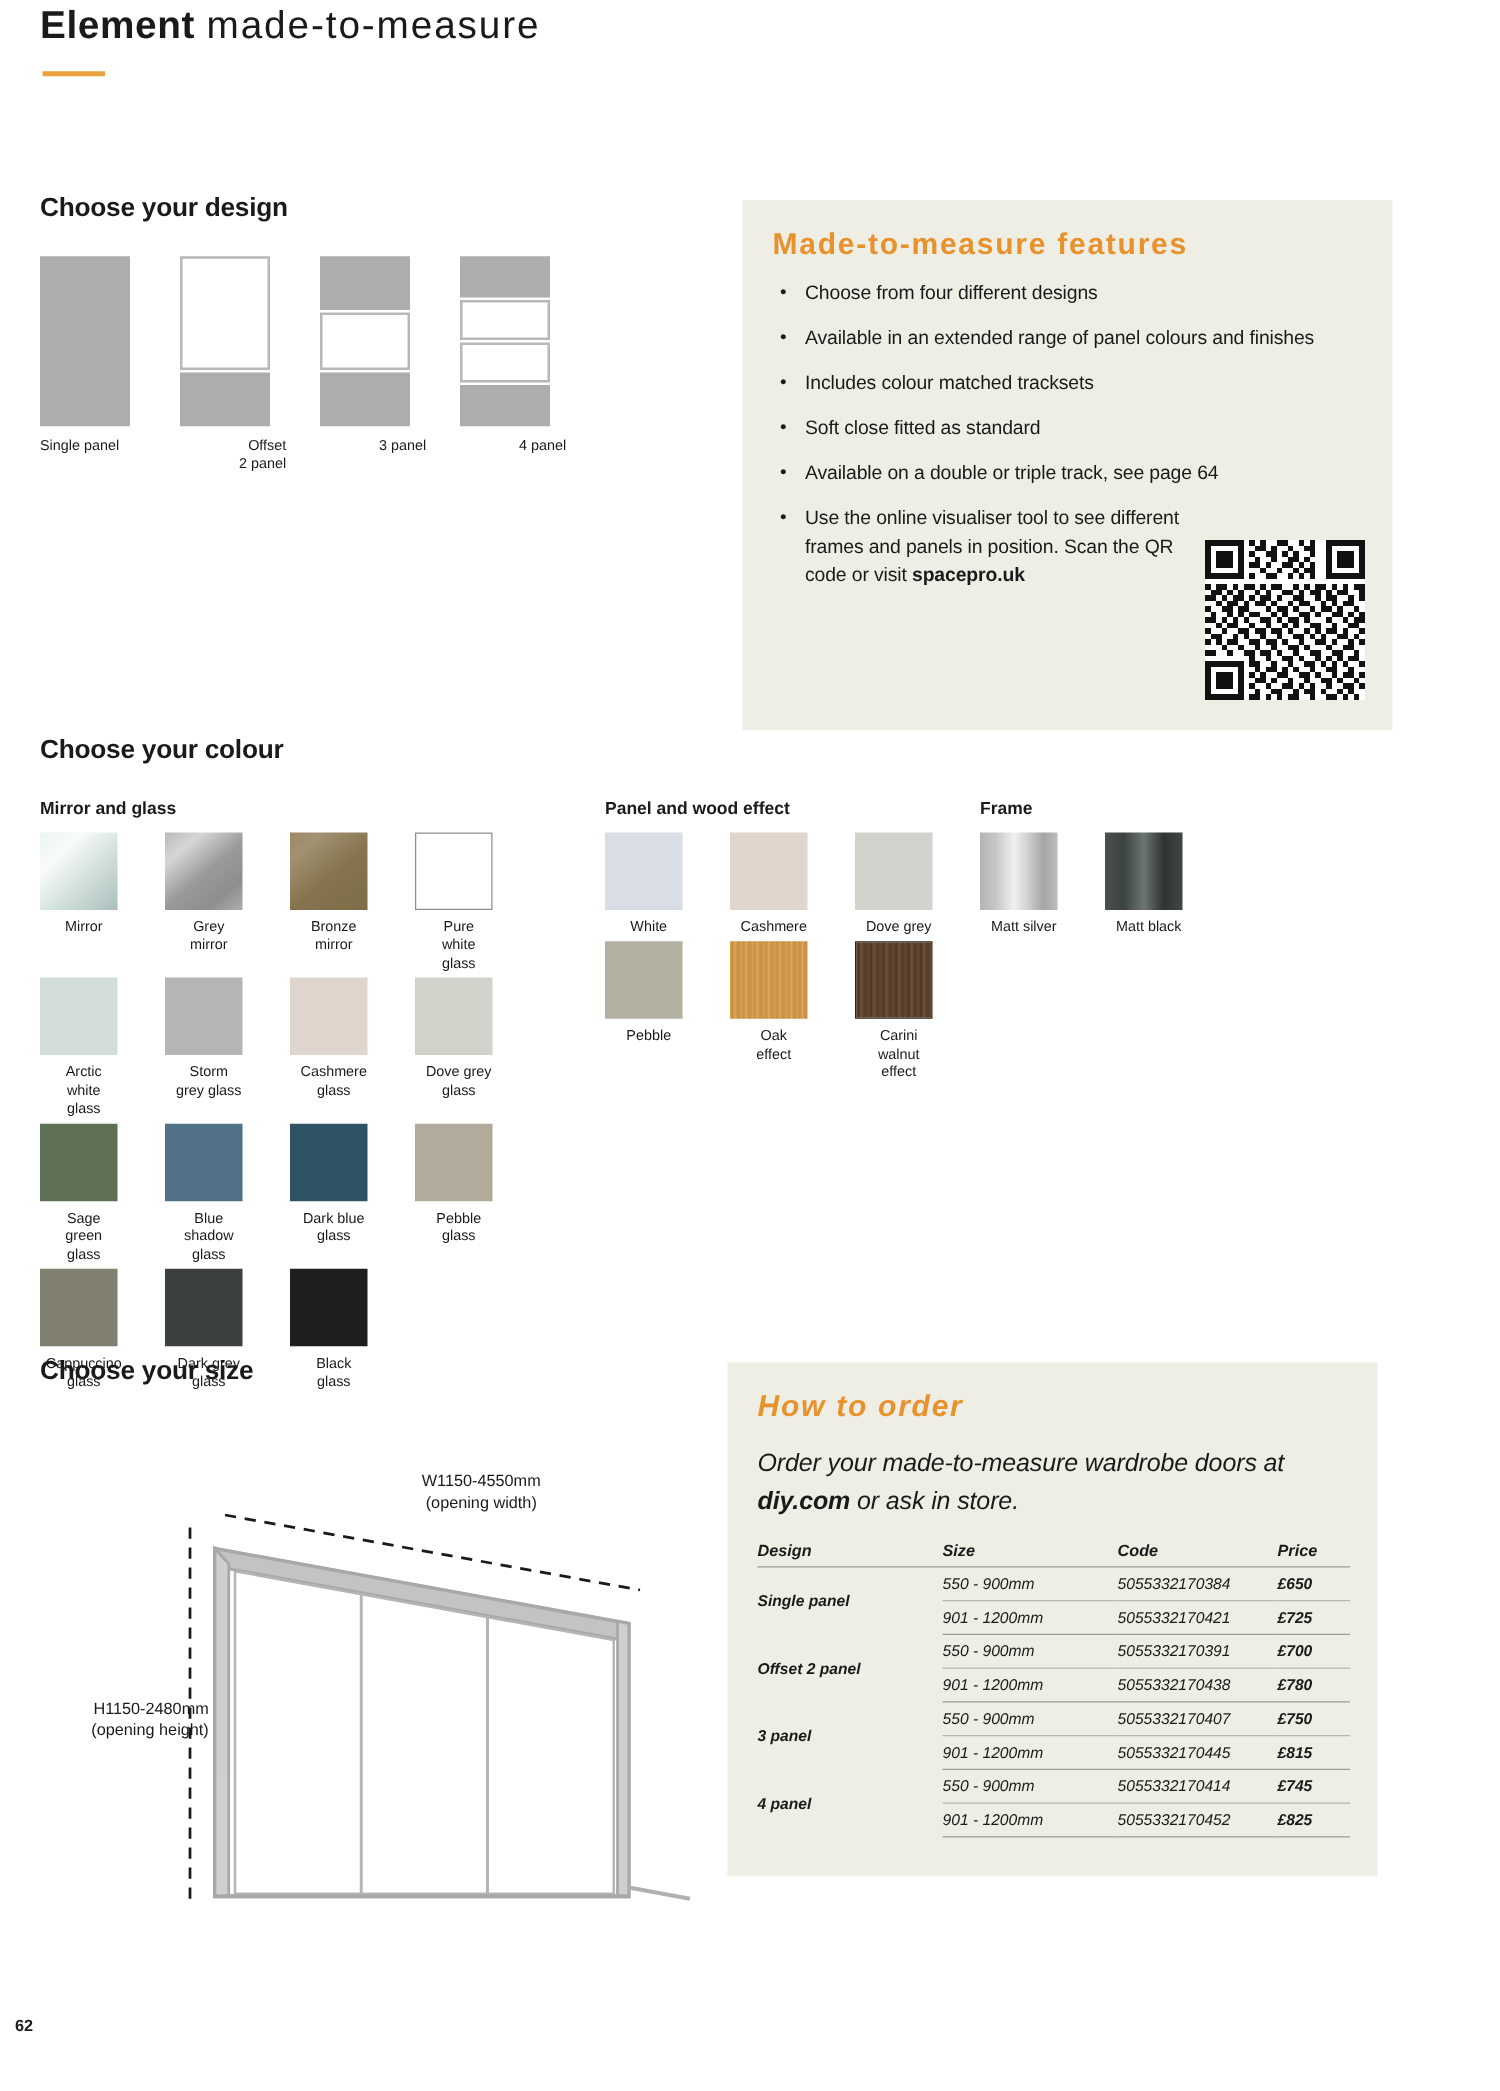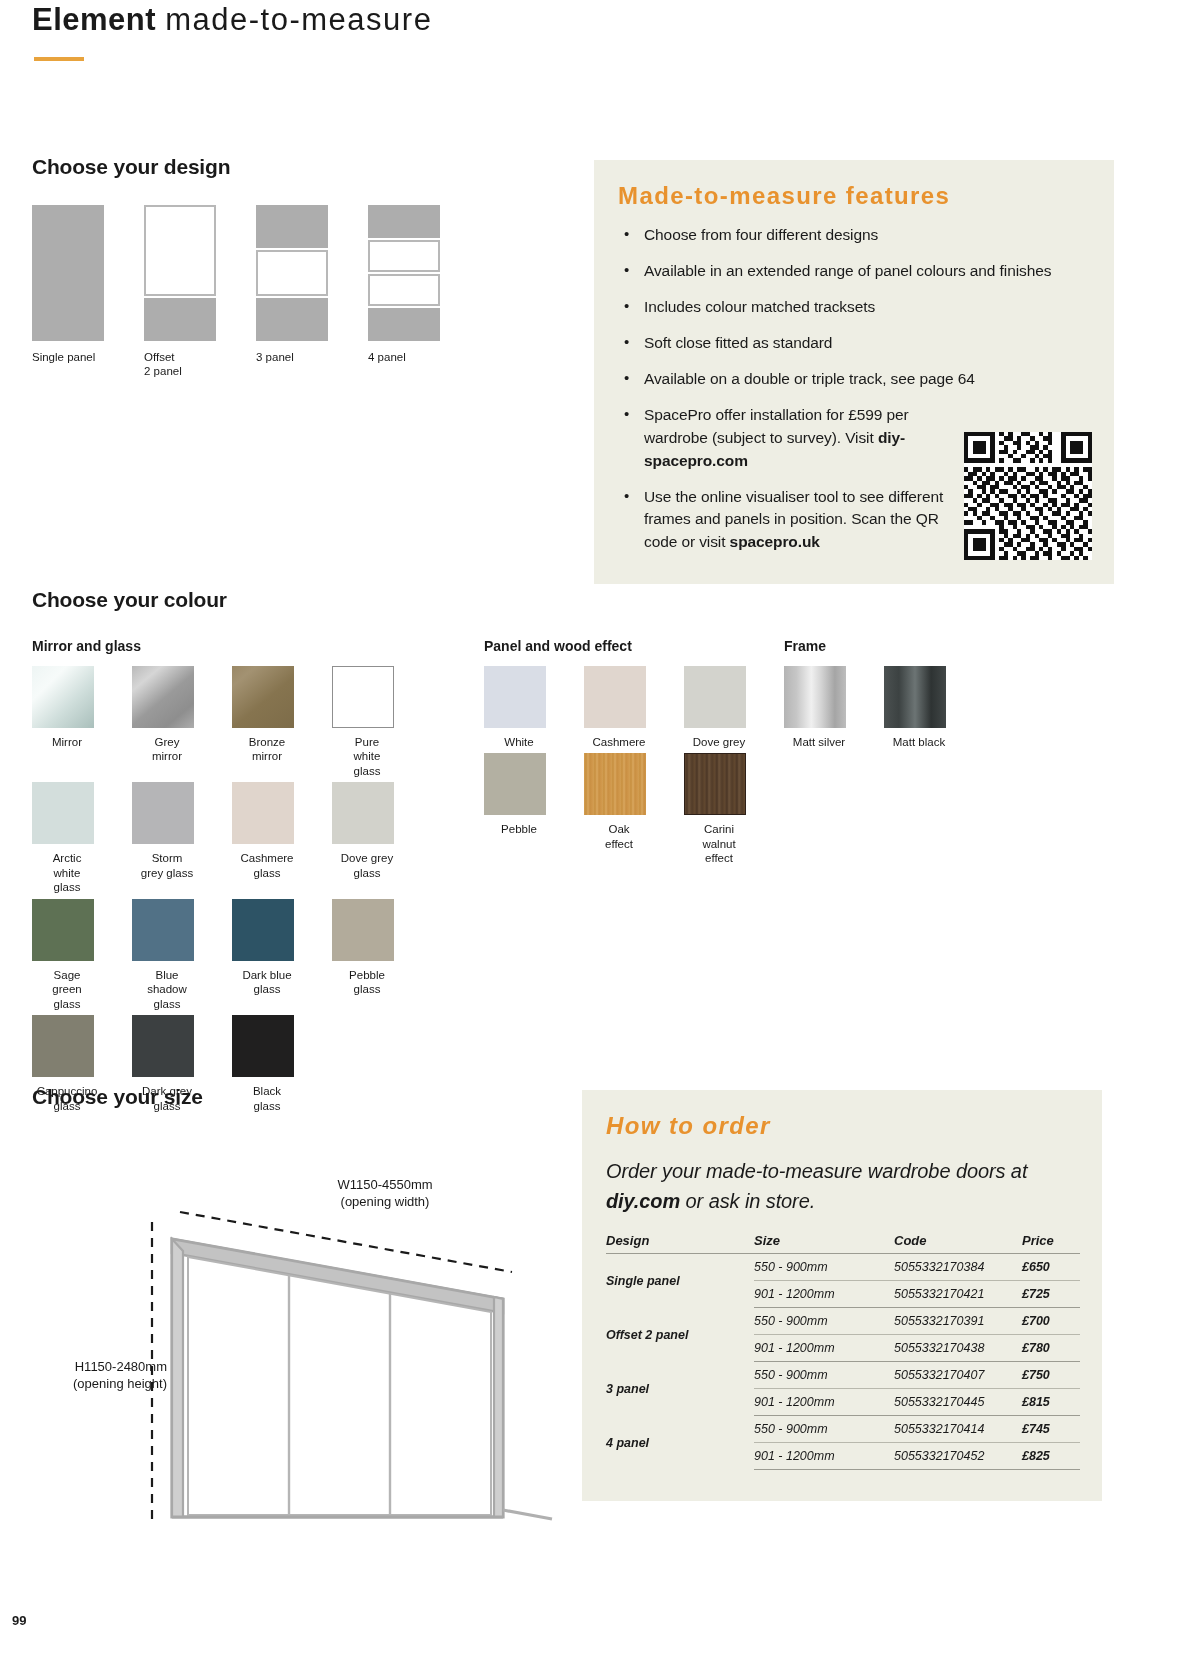--- a/index.html
+++ b/index.html
@@ -22,21 +22,21 @@
 
   
   .sec-h { font-size:21px; font-weight:700; letter-spacing:-0.2px; }
 
   
   #design-section { position:absolute; left:32px; top:155px; width:520px; }
   #design-heading { margin-bottom:26px; }
   .design-row { display:flex; gap:0; }
   .design-item { width:112px; }
   .design-vis { height:136px; display:flex; flex-direction:column; }
-  .design-cap { margin-top:9px; font-size:11.5px; text-align:left; line-height:1.25; width:85px; }
+  .design-cap { margin-top:9px; font-size:11.5px; text-align:right; line-height:1.25; width:85px; }
   .design-item:nth-child(1) .design-cap { text-align:left; width:100px; }
   .blk-grey { background:#adadad; }
   .blk-white { background:#ffffff; border:2px solid #b8b8b8; }
 
   
   #features-box {
     position:absolute; left:594px; top:160px; width:520px; height:424px;
     background:#eeeee4;
   }
   #features-title { position:absolute; left:24px; top:22px; font-size:24px; font-weight:700; color:#e8922e; letter-spacing:1.4px; }
@@ -147,21 +147,20 @@
 </div>
 
 <div id="features-box">
   <div id="features-title">Made-to-measure features</div>
   <ul id="features-list">
       <li>Choose from four different designs</li>
       <li>Available in an extended range of panel colours and finishes</li>
       <li>Includes colour matched tracksets</li>
       <li>Soft close fitted as standard</li>
       <li>Available on a double or triple track, see page 64</li>
-      <li class="li-narrow">SpacePro offer installation for £599 per wardrobe (subject to survey). Visit <b>diy-spacepro.com</b></li>
       <li class="li-narrow">Use the online visualiser tool to see different frames and panels in position. Scan the QR code or visit <b>spacepro.uk</b></li>
     </ul>
   <div id="qr-code">
     <svg viewBox="0 0 29 29" width="128" height="128" shape-rendering="crispEdges">
       <rect width="29" height="29" fill="#ffffff"></rect>
       <g fill="#111111">
         <rect x="0" y="0" width="7" height="1"></rect>
           <rect x="0" y="0" width="1" height="7"></rect>
         <rect x="6" y="0" width="1" height="7"></rect>
           <rect x="0" y="6" width="7" height="1"></rect>
@@ -602,13 +601,13 @@
         </tr>
         <tr class="r-bot last">
           <td class="size-cell">901 - 1200mm</td>
           <td class="code-cell">5055332170452</td>
           <td class="price-cell">£825</td>
         </tr>
       </tbody>
   </table>
 </div>
 
-<div id="page-number">99</div>
+<div id="page-number">62</div>
 
 </body></html>

